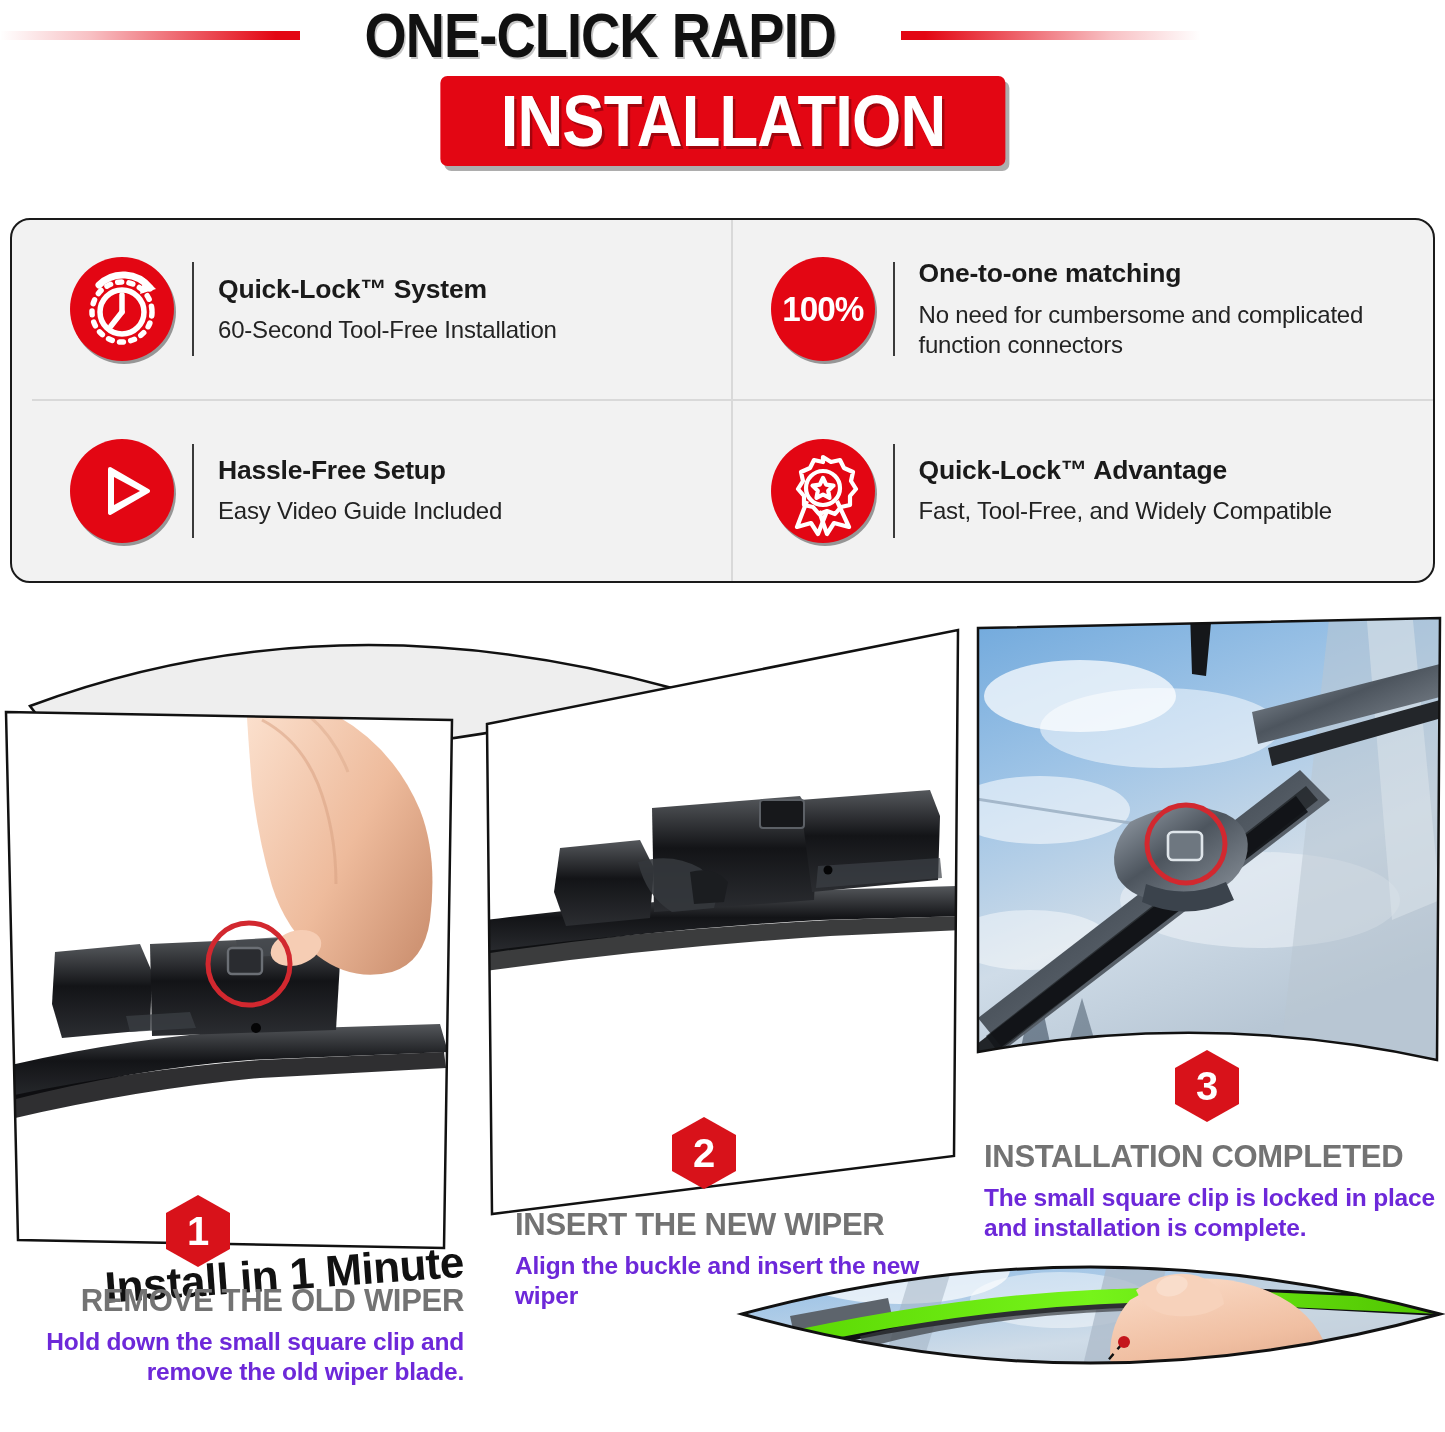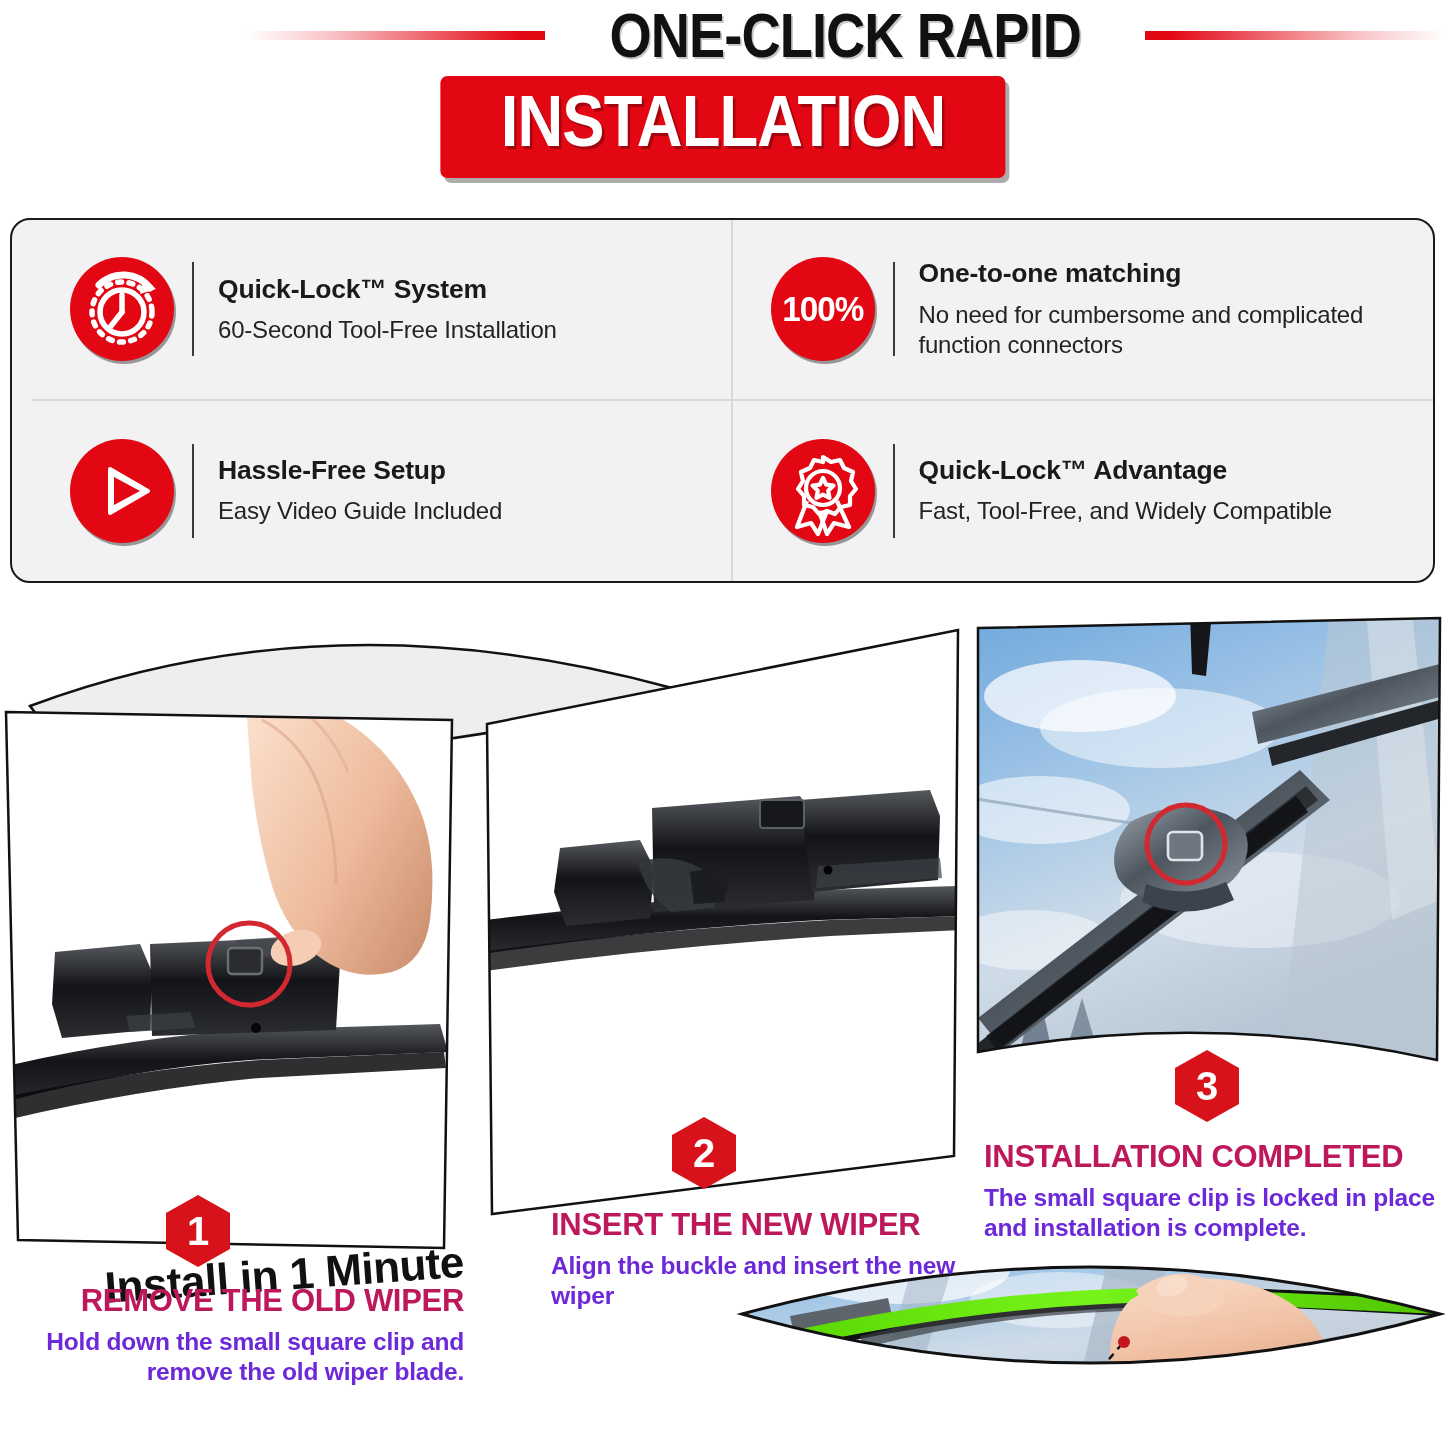--- a/index.html
+++ b/index.html
@@ -7,33 +7,33 @@
     width: 1445px; height: 1432px;
     background: #ffffff;
     font-family: "Liberation Sans", sans-serif;
     overflow: hidden;
   }
   .page { position: relative; width: 1445px; height: 1432px; background:#fff; }
 
   
   .header { position:absolute; left:0; top:0; width:1445px; height:190px; }
   .hdr-row1 { position:absolute; left:0; top:0; width:1445px; height:70px;
-              display:flex; align-items:center; justify-content:flex-end;padding-left:40px; }
+              display:flex; align-items:center; justify-content:flex-start; }
   .rule { height:9px; width:300px; flex:none; }
   .rule.left  { background:linear-gradient(to right, rgba(227,6,19,0) 0%, rgba(227,6,19,.25) 30%, #e30613 92%, #e30613 100%); margin-right:26px; }
   .rule.right { background:linear-gradient(to left , rgba(227,6,19,0) 0%, rgba(227,6,19,.25) 30%, #e30613 92%, #e30613 100%); margin-left:26px; }
   .hdr-title {
     font-family:"Liberation Sans Narrow","Liberation Sans",sans-serif;
     font-weight:bold; font-size:63px; line-height:62px; letter-spacing:-1px;
     color:#111; white-space:nowrap; transform:scaleX(.86); transform-origin:center;
     text-shadow:2px 2px 0 rgba(0,0,0,.22);
   }
   .hdr-box {
     position:absolute; left:50%; top:76px; transform:translateX(-50%);
-    background:#e30613; border-radius:7px; padding:8px 30px 20px 30px;
+    background:#e30613; border-radius:7px; padding:8px 30px 8px 30px;
     box-shadow:4px 5px 0 rgba(0,0,0,.32);
   }
   .hdr-box-text {
     font-family:"Liberation Sans Narrow","Liberation Sans",sans-serif;
     font-weight:bold; font-size:72px; line-height:74px; color:#fff;
     letter-spacing:-1px; white-space:nowrap; transform:scaleX(.88); transform-origin:center;
     text-shadow:3px 3px 0 rgba(0,0,0,.28);
   }
 
   
@@ -76,21 +76,21 @@
   .hexbadge .hx {
     width:64px; height:72px; background:#d8121a;
     clip-path:polygon(50% 0,100% 25%,100% 75%,50% 100%,0 75%,0 25%);
     display:flex; align-items:center; justify-content:center;
     filter:drop-shadow(2px 3px 1px rgba(0,0,0,.45));
   }
   .hexbadge span { color:#fff; font-size:40px; font-weight:bold; line-height:1;
                    font-family:"Liberation Sans Narrow","Liberation Sans",sans-serif; }
 
   .cap { position:absolute; }
-  .cap-title { font-size:31px; font-weight:bold; color:#be185d; letter-spacing:-.3px;
+  .cap-title { font-size:31px; font-weight:bold; color:#737373; letter-spacing:-.3px;
                line-height:1.12; margin-bottom:8px; }
   .cap-body  { font-size:24.5px; color:#6d28d9; line-height:1.22; letter-spacing:-.2px;font-weight:bold; }
 </style>
 </head>
 <body>
 
 <div class="page">
 
   <div class="header">
     <div class="hdr-row1">
@@ -366,21 +366,21 @@
     <div class="hx">
         <span>3</span>
       </div>
   </div>
 
   <div class="cap" style="left:14px; top:1284px; width:450px;text-align:right;">
     <div class="cap-title">REMOVE THE OLD WIPER</div>
     <div class="cap-body">Hold down the small square clip and remove the old wiper blade.</div>
   </div>
 
-  <div class="cap" style="left:515px; top:1208px; width:430px;margin-left:36px;">
+  <div class="cap" style="left:515px; top:1208px; width:430px;">
     <div class="cap-title">INSERT THE NEW WIPER</div>
     <div class="cap-body">Align the buckle and insert the new wiper</div>
   </div>
 
   <div class="cap" style="left:984px; top:1140px; width:462px;">
     <div class="cap-title">INSTALLATION COMPLETED</div>
     <div class="cap-body">The small square clip is locked in place and installation is complete.</div>
   </div>
 
 </div>

